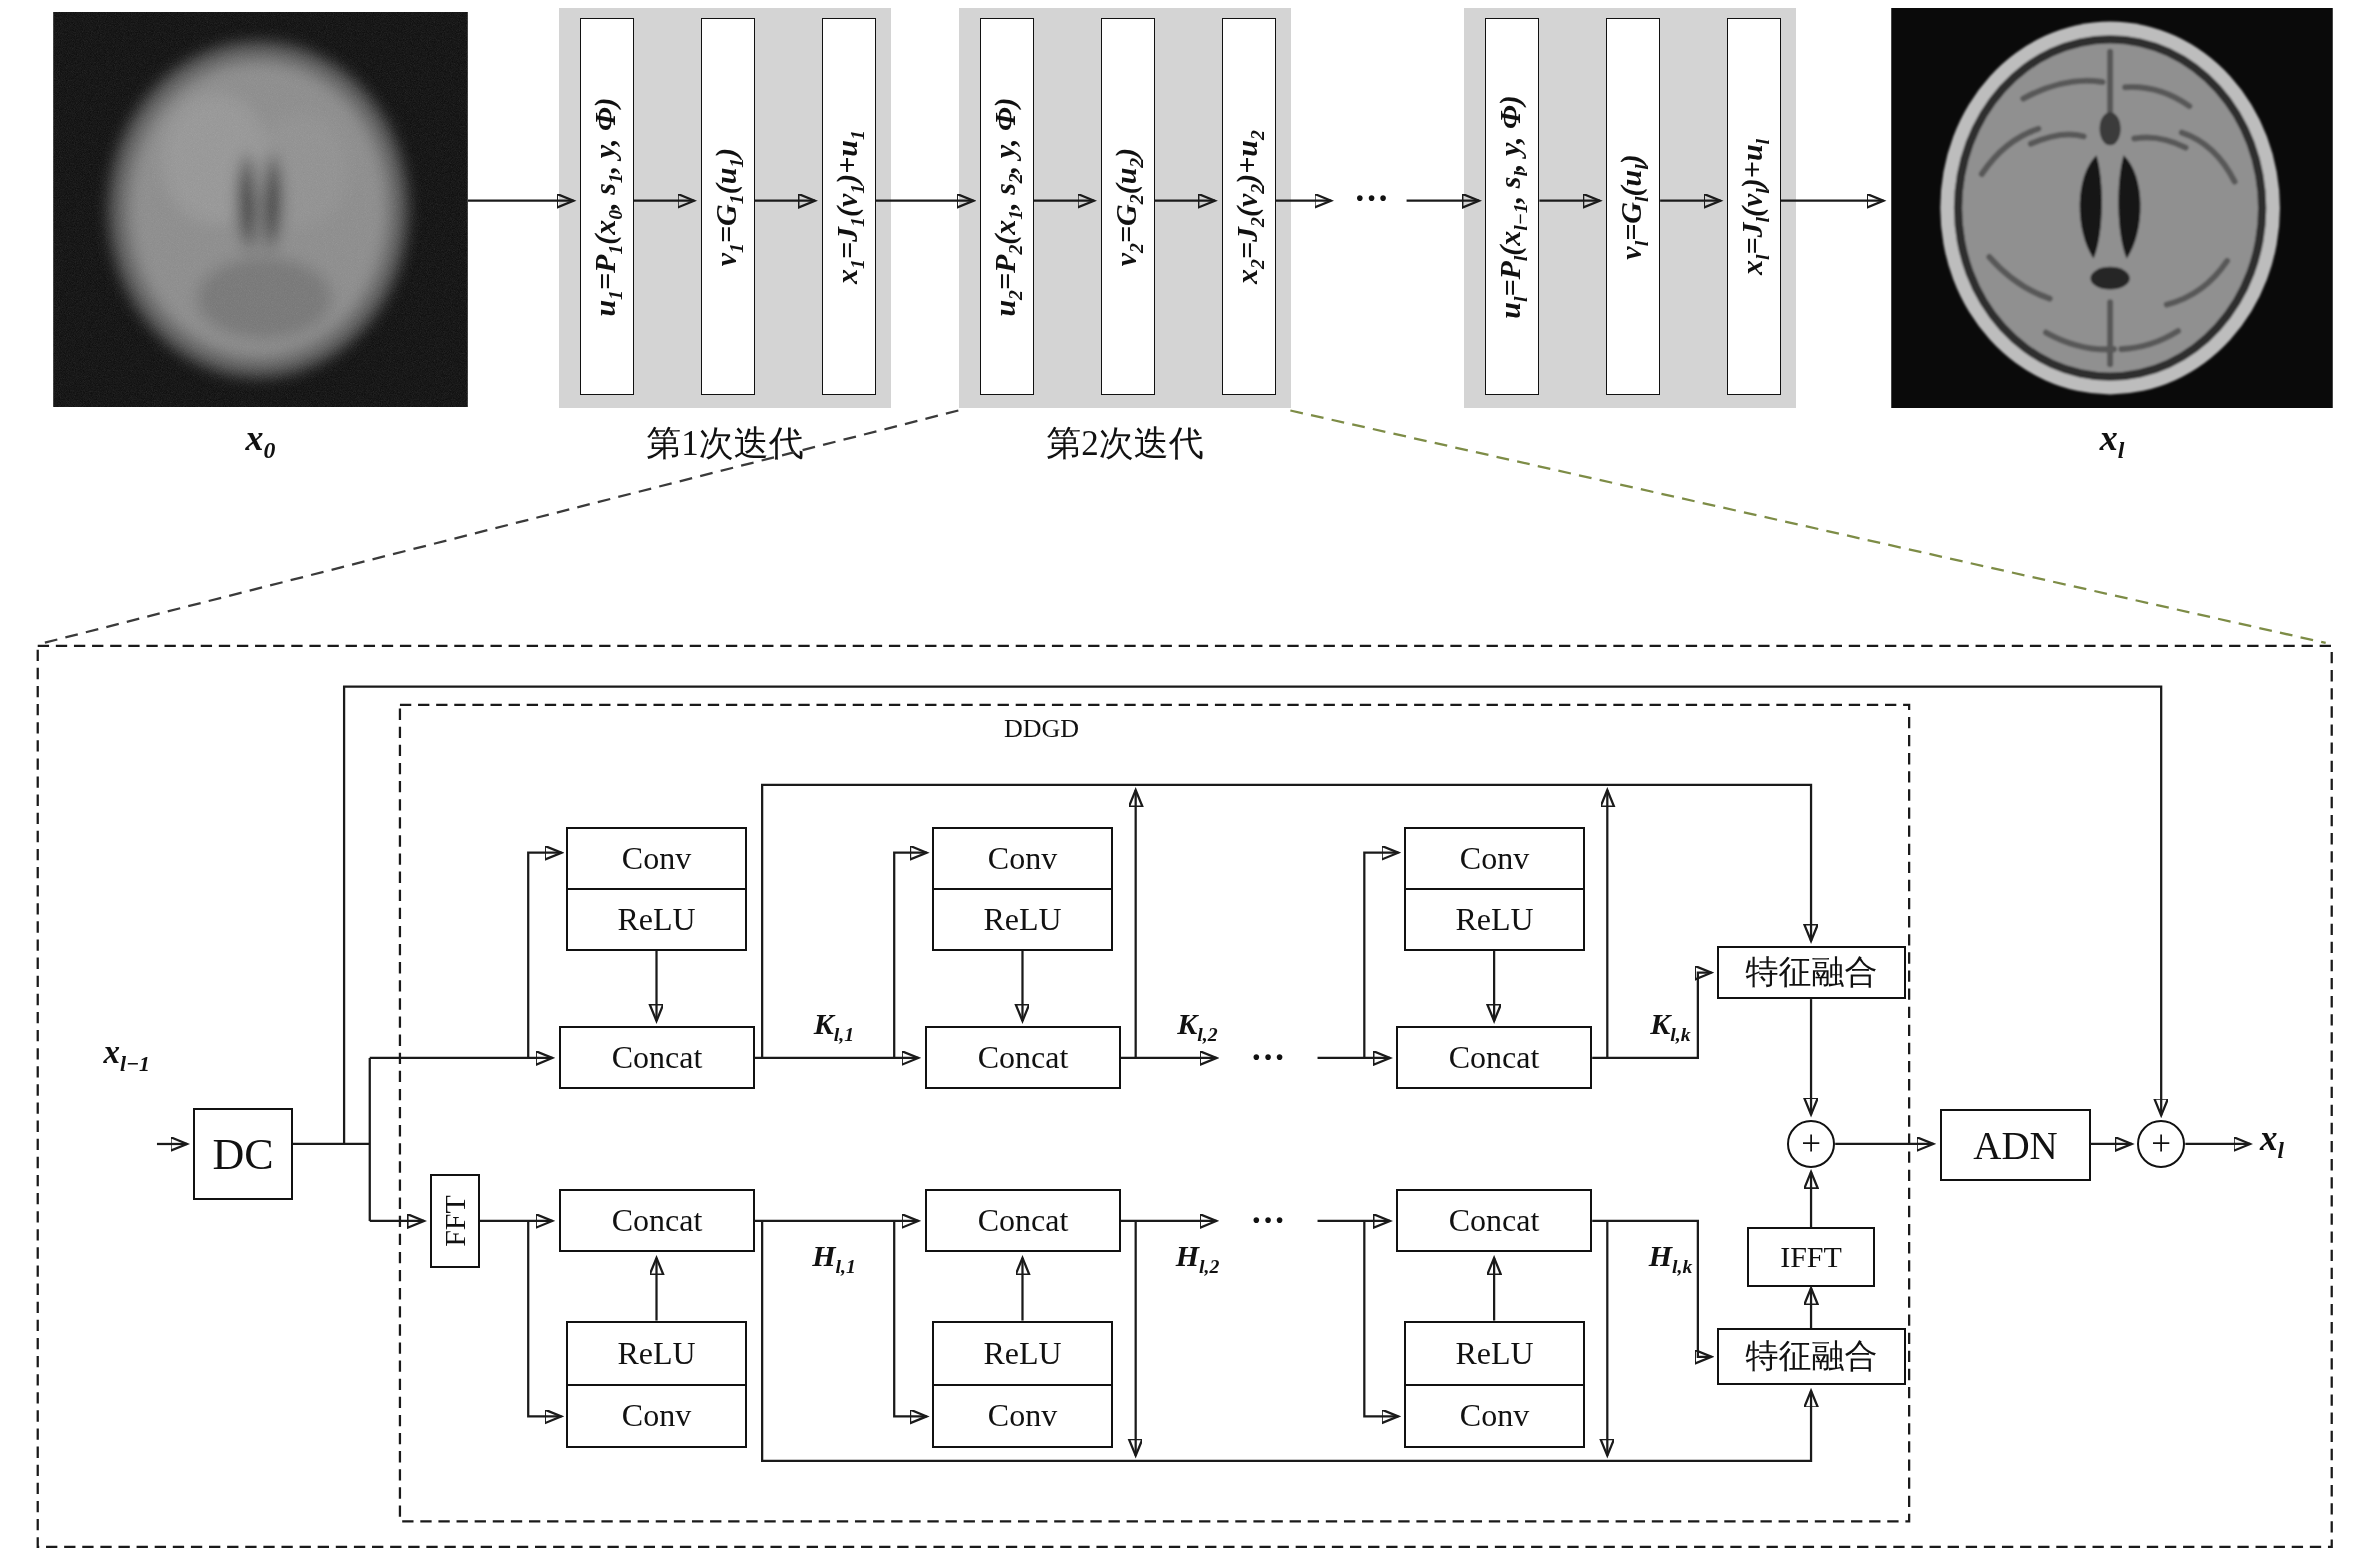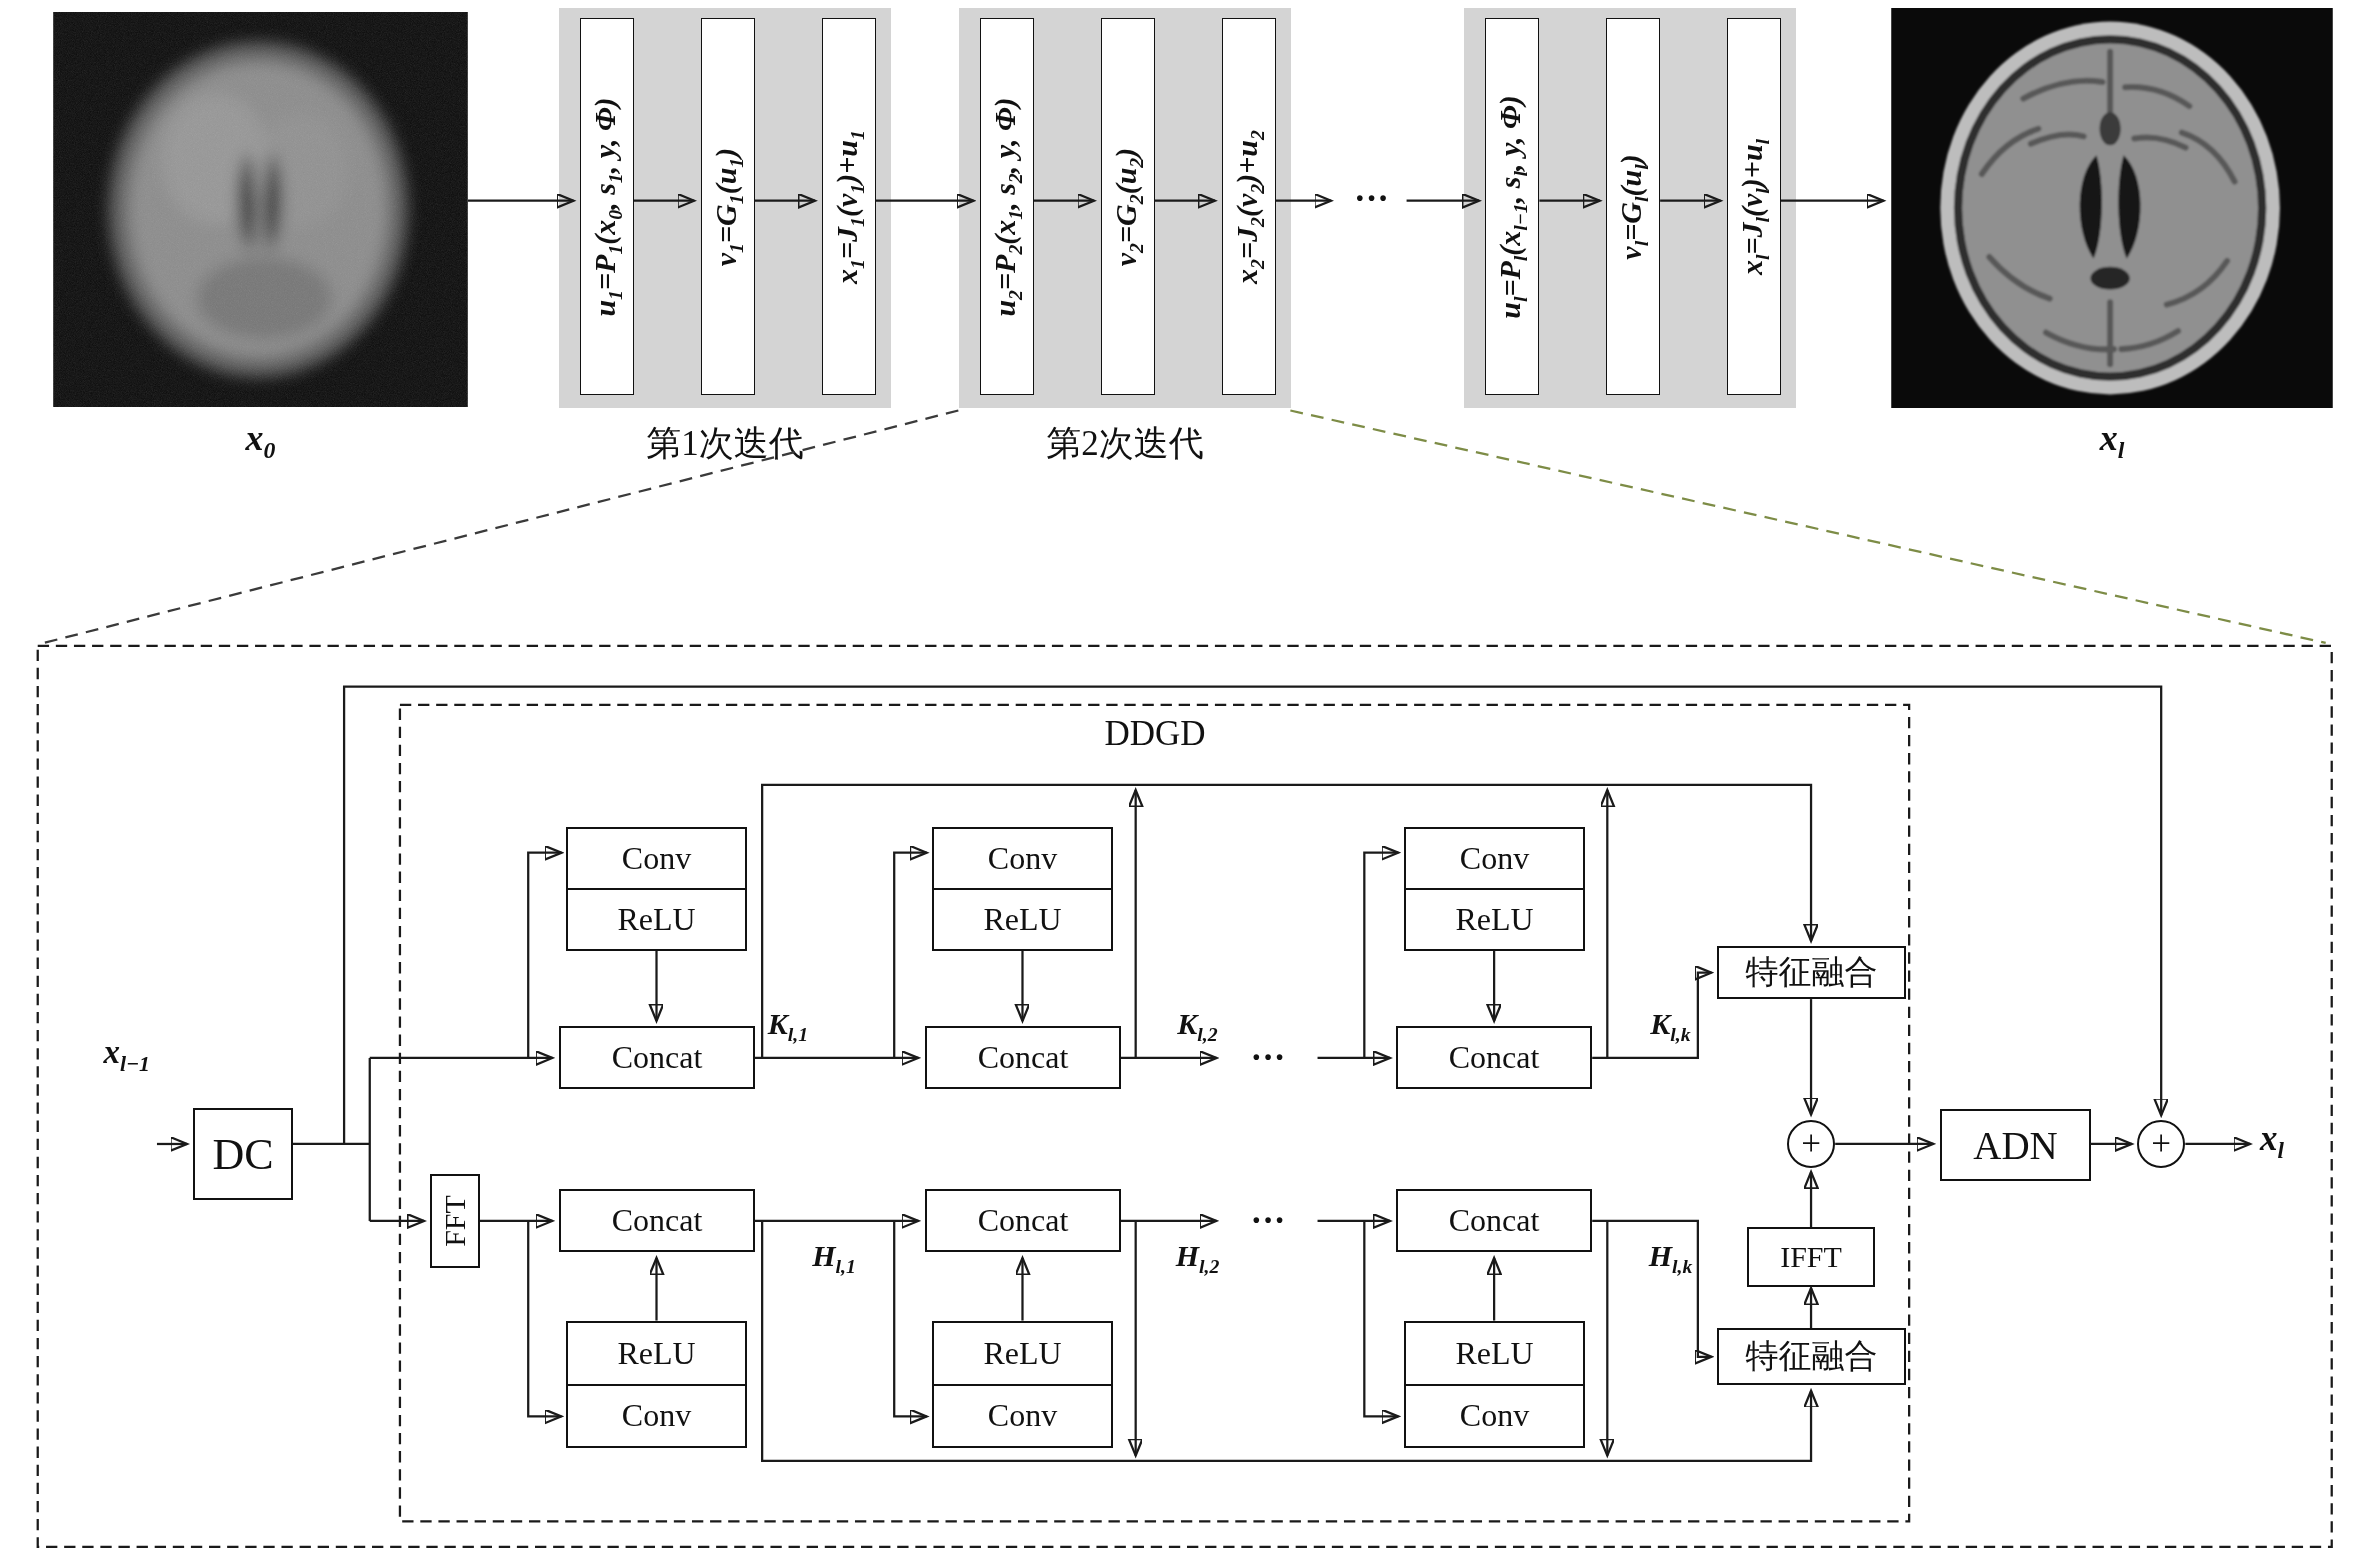--- a/index.html
+++ b/index.html
@@ -25,21 +25,21 @@
        align-items:center;justify-content:center;font-size:32px;z-index:2}
   .stack{position:absolute;background:#fff;border:2.3px solid #111;display:flex;
          flex-direction:column;z-index:2}
   .stack .cell{flex:1;display:flex;align-items:center;justify-content:center;font-size:32px}
   .stack .cell:first-child{border-bottom:2.3px solid #111}
   .circle{position:absolute;width:48px;height:48px;background:#fff;border:2.3px solid #111;
           border-radius:50%;display:flex;align-items:center;justify-content:center;
           font-size:35px;z-index:2}
   .lbl{position:absolute;text-align:center;font-weight:bold;font-style:italic;font-size:30px}
   .dots{position:absolute;text-align:center;font-size:35px;font-weight:bold;line-height:36px}
-  .title{position:absolute;text-align:center;font-size:35px}
+  .title{position:absolute;font-size:26px}
 </style>
 </head>
 <body>
 
 <div id="canvas">
 
   <svg class="wires" width="2377" height="1556" viewBox="0 0 3150 2062">
     <defs>
       <marker id="ah" markerUnits="userSpaceOnUse" markerWidth="26" markerHeight="20" refX="22" refY="9" orient="auto">
         <path d="M0,0 L22,9 L0,18 Z" fill="#1a1a1a" stroke="none"></path>
@@ -219,21 +219,21 @@
 
   <div class="vbox" style="left:430px;top:1174px;width:50px;height:94px;border-width:2.3px;z-index:2">
     <div class="vplain">FFT</div>
   </div>
 
   <div class="stack" style="left:566px;top:827px;width:181px;height:124px">
     <div class="cell">Conv</div>
     <div class="cell">ReLU</div>
   </div>
   <div class="box" style="left:559px;top:1026px;width:196px;height:63px">Concat</div>
-  <div class="lbl" style="left:724px;top:1007px;width:128px">K<sub>l,1</sub></div>
+  <div class="lbl" style="left:770px;top:1007px;width:128px">K<sub>l,1</sub></div>
 
   <div class="stack" style="left:932px;top:827px;width:181px;height:124px">
     <div class="cell">Conv</div>
     <div class="cell">ReLU</div>
   </div>
   <div class="box" style="left:925px;top:1026px;width:196px;height:63px">Concat</div>
   <div class="lbl" style="left:1141px;top:1007px;width:113px">K<sub>l,2</sub></div>
   <div class="dots" style="left:1229px;top:1040px;width:78px">···</div>
 
   <div class="stack" style="left:1404px;top:827px;width:181px;height:124px">

